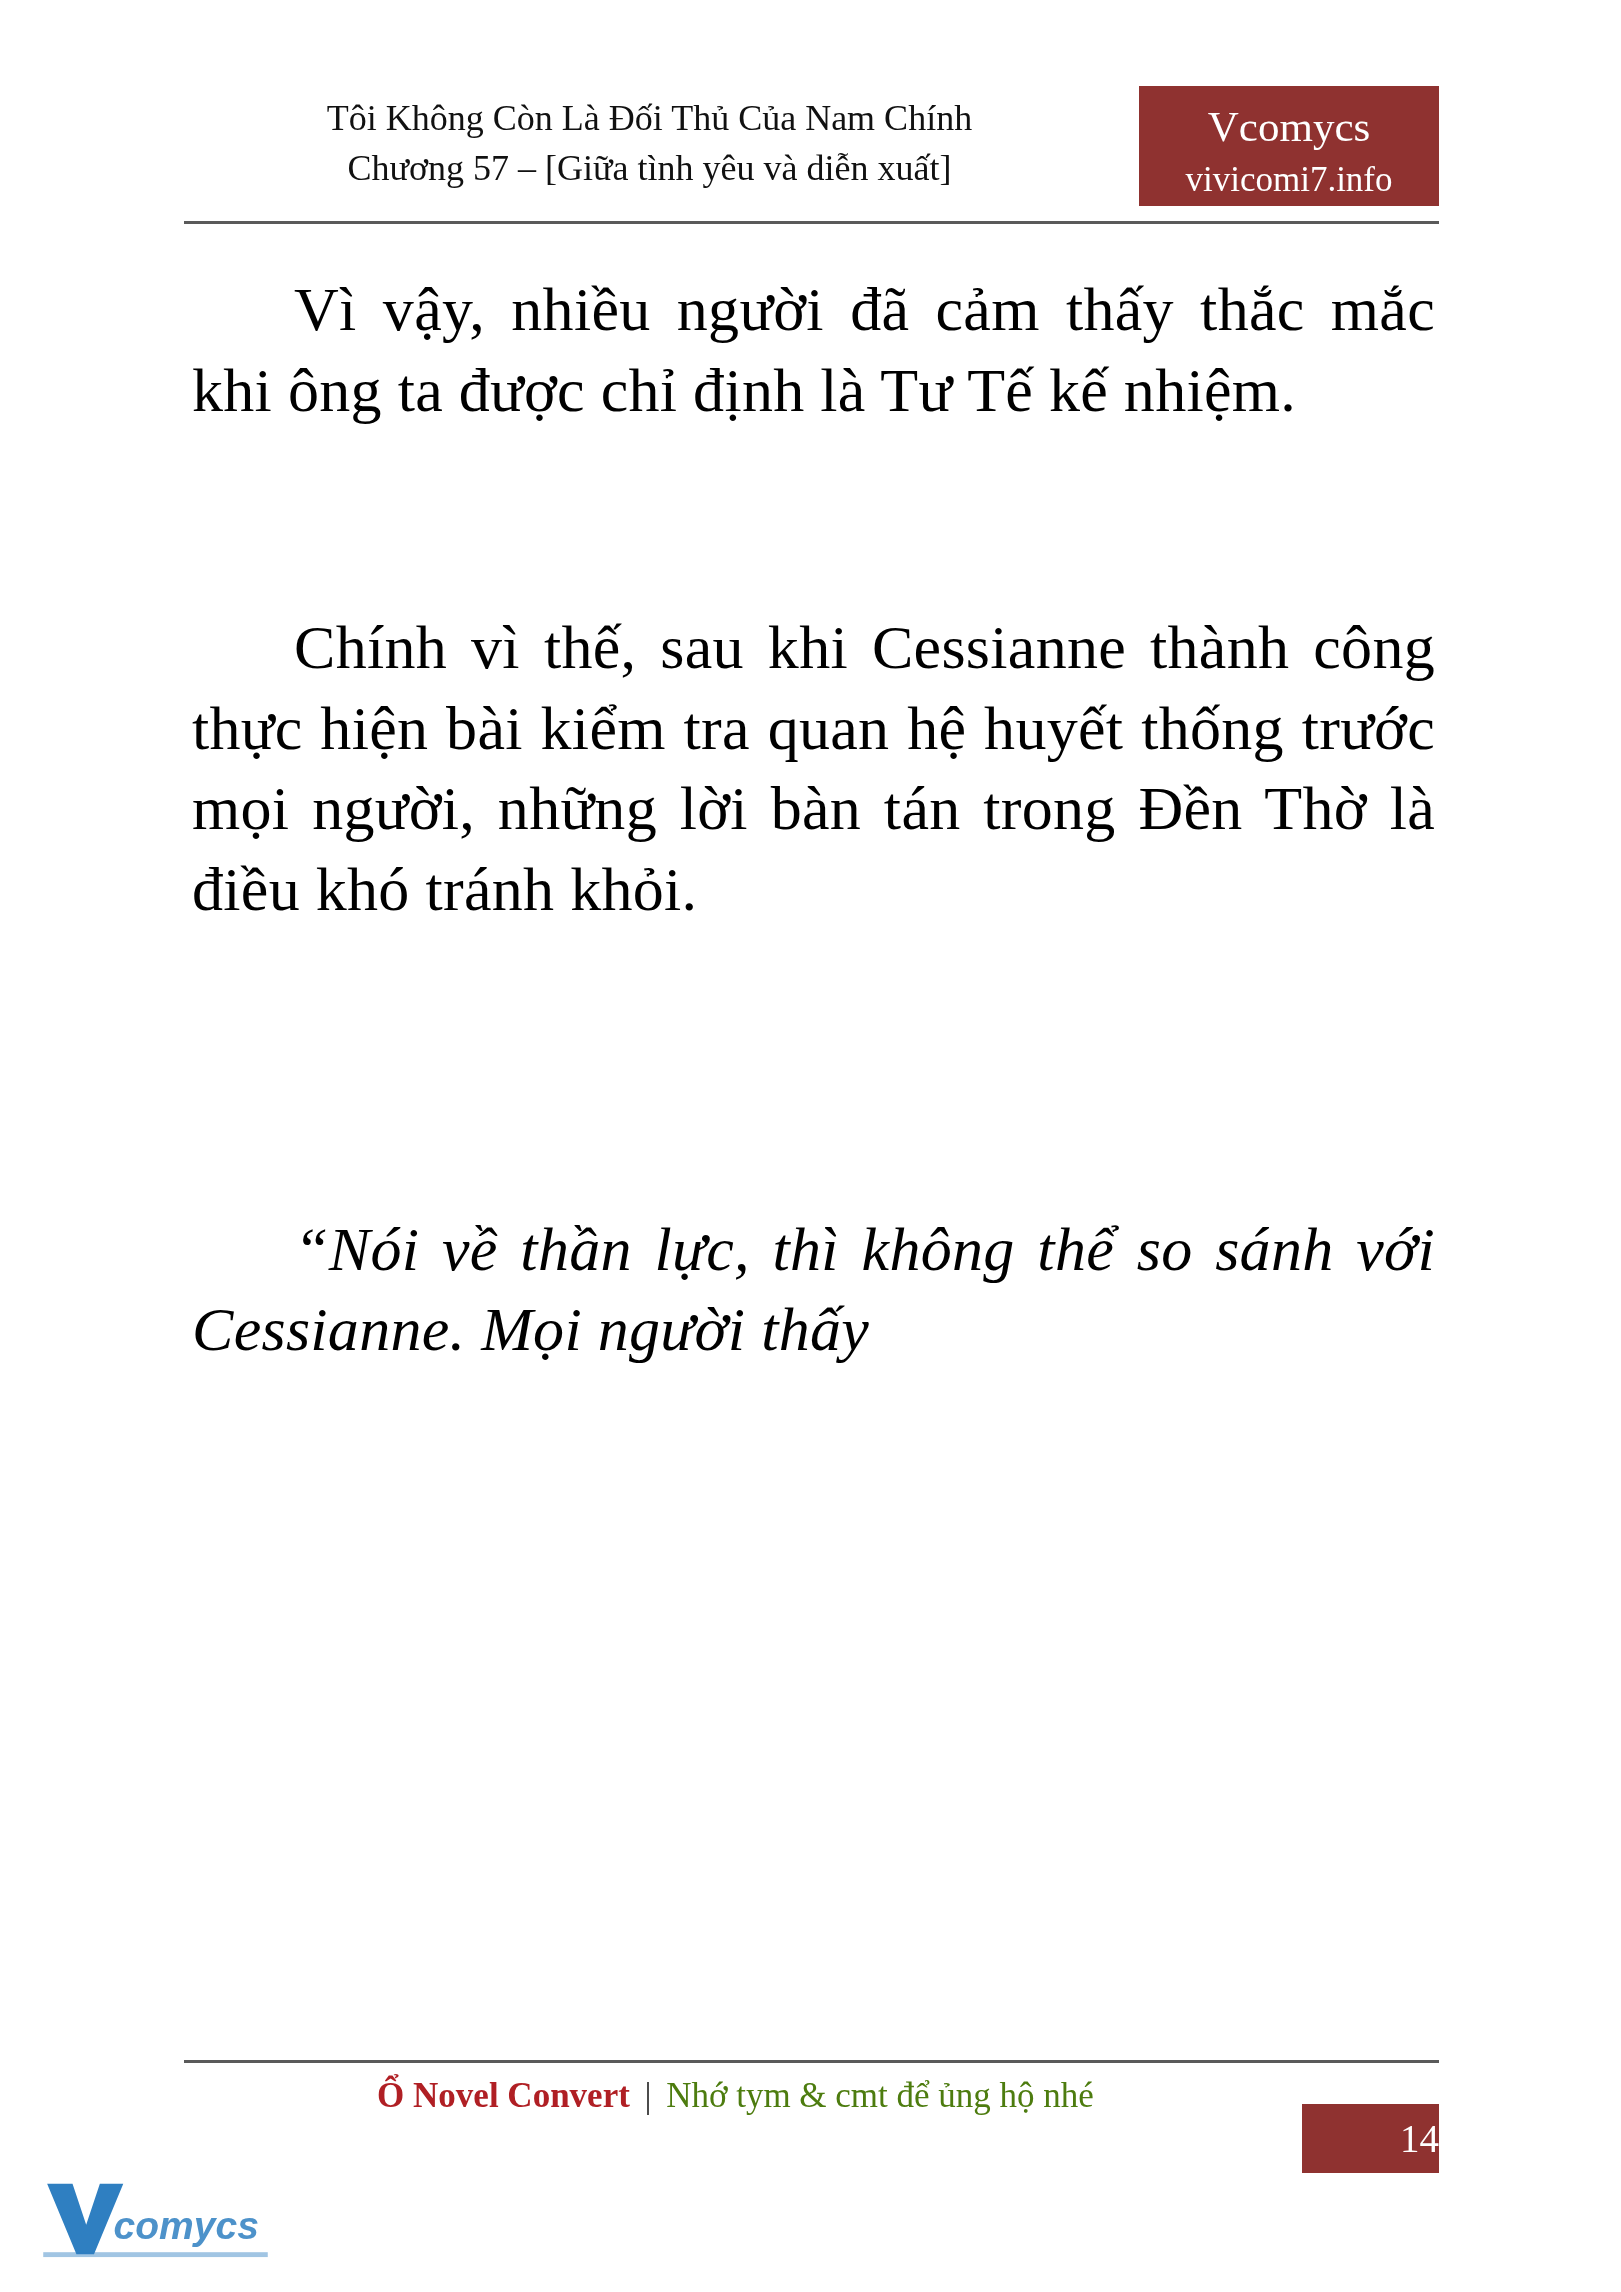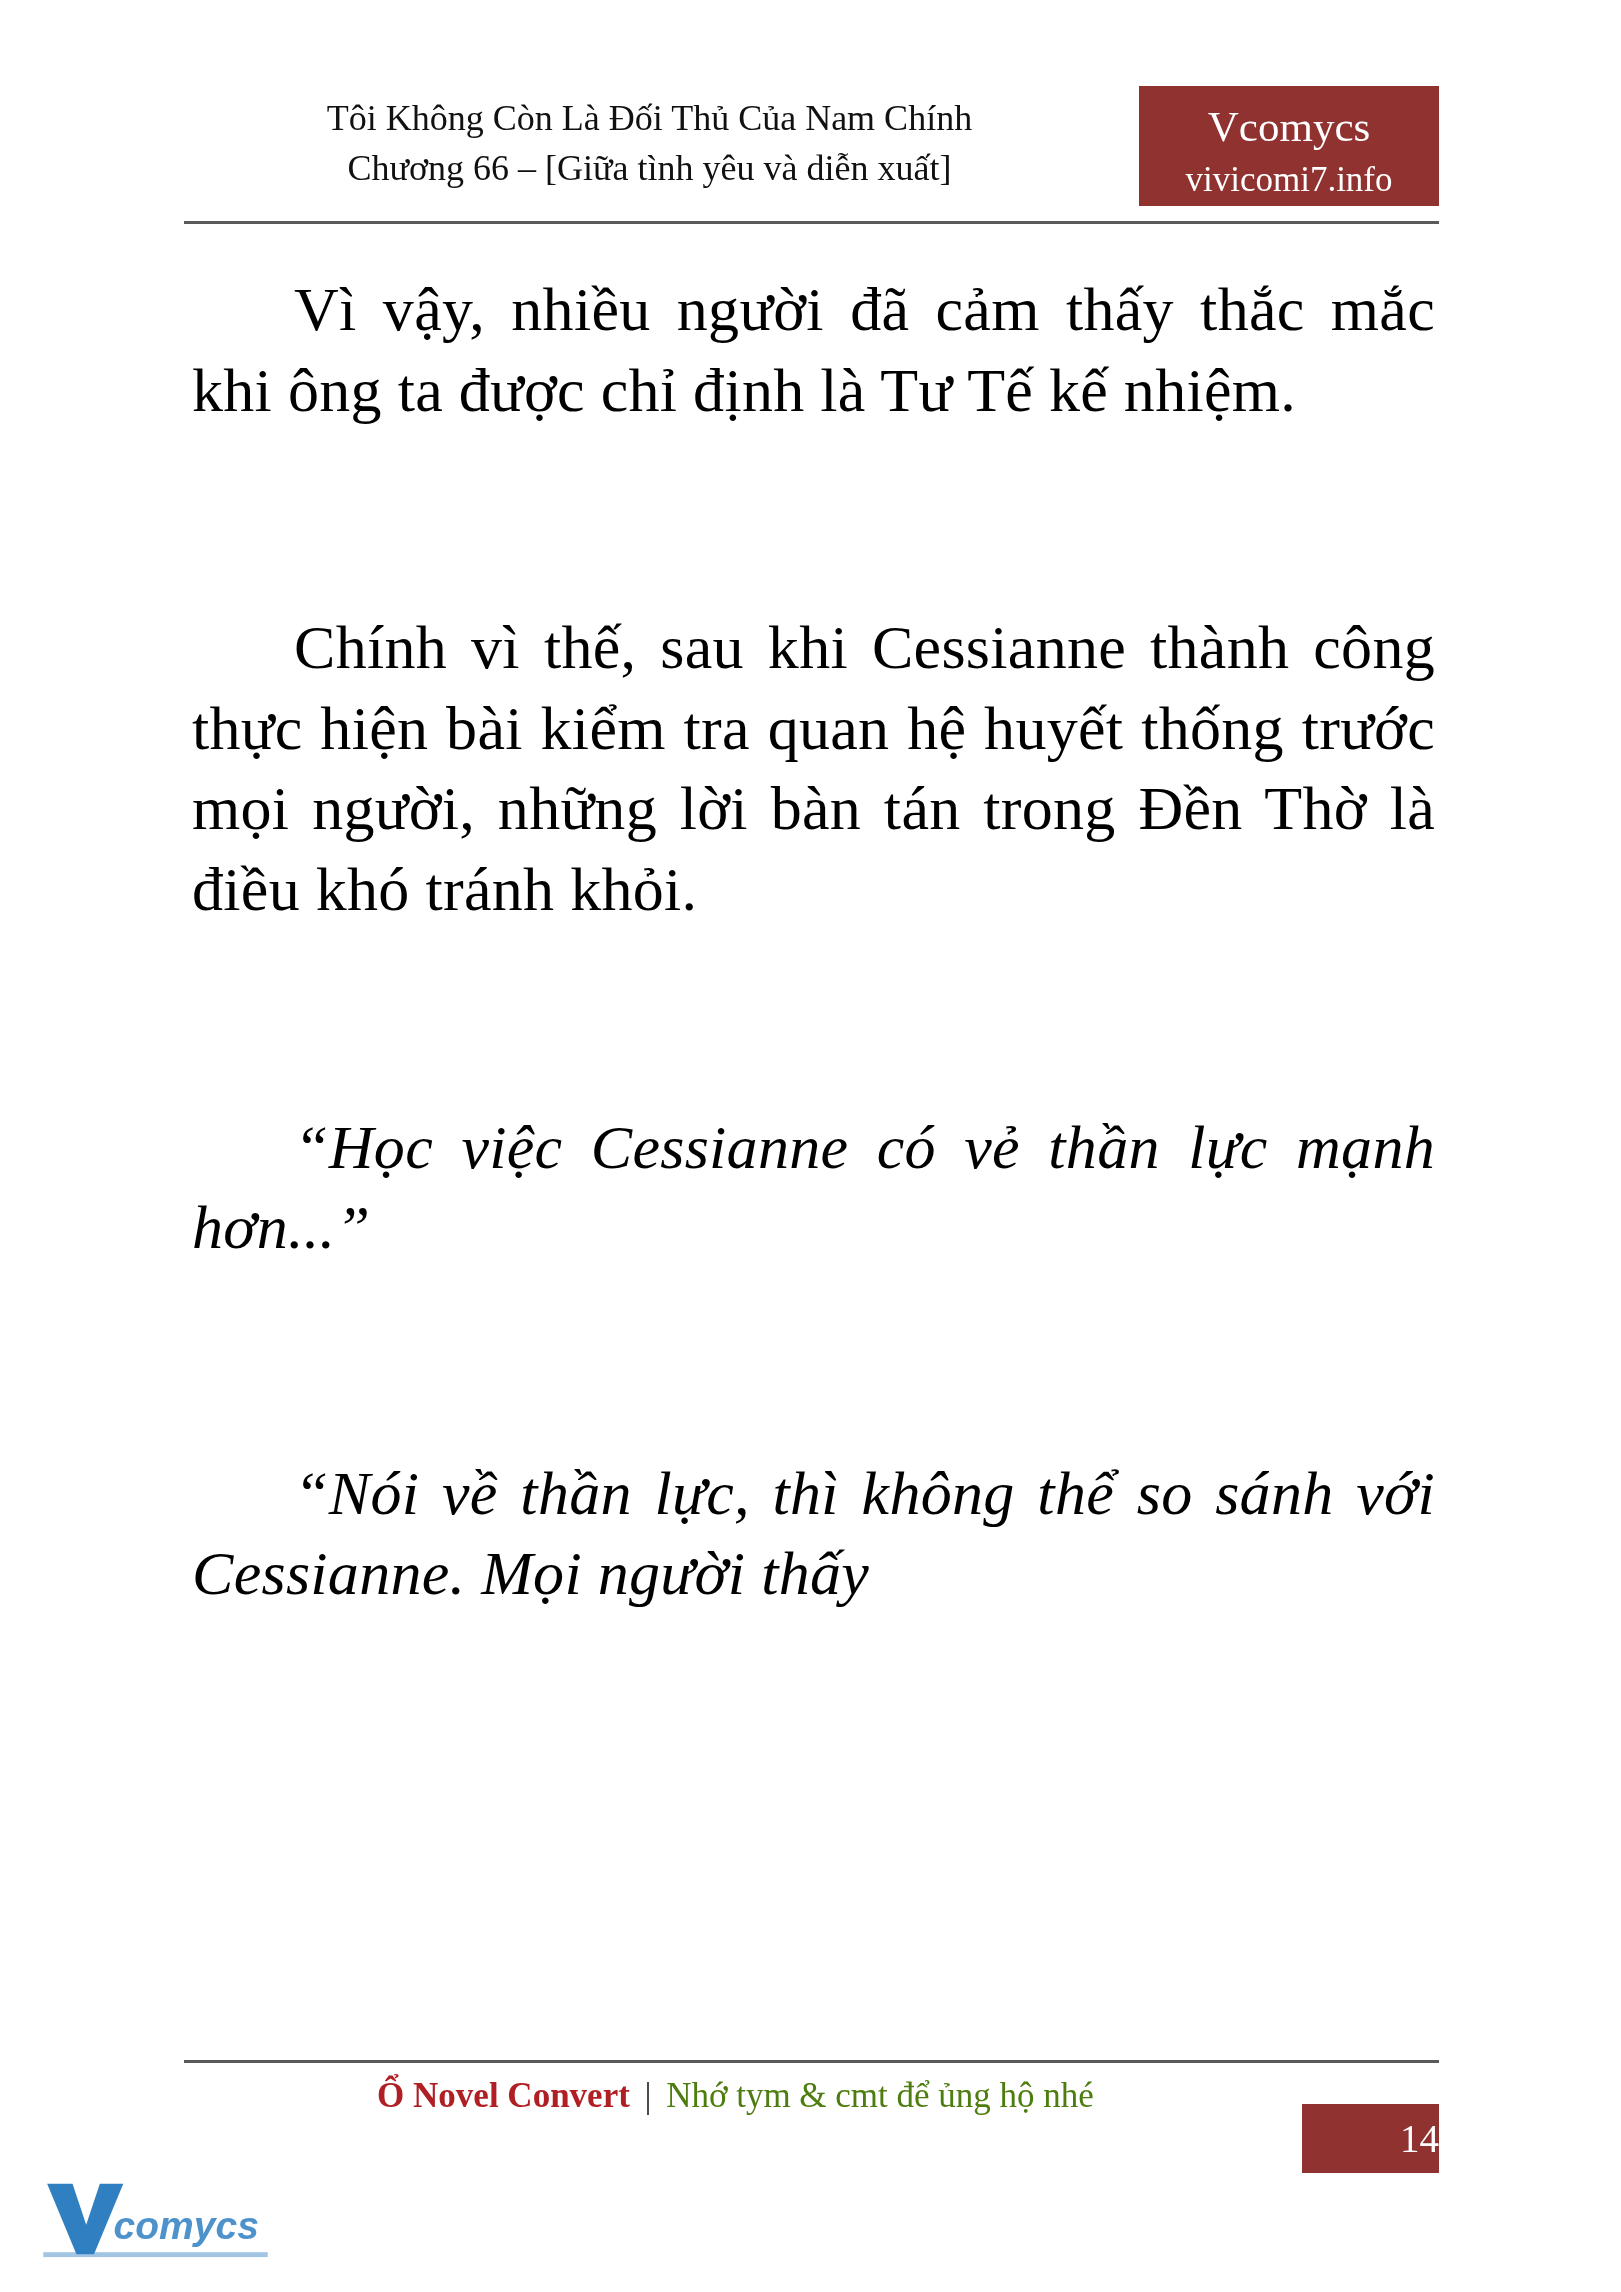--- a/index.html
+++ b/index.html
@@ -163,35 +163,34 @@
   .wm-svg { display: block; }
 </style>
 </head>
 <body>
 
 <div class="page">
 
   <div class="header">
     <div class="header-text">
       <span class="header-line1">Tôi Không Còn Là Đối Thủ Của Nam Chính</span>
-      <span class="header-line2">Chương 66 –  [Giữa tình yêu và diễn xuất]</span>
+      <span class="header-line2">Chương 57 –  [Giữa tình yêu và diễn xuất]</span>
     </div>
     <div class="header-badge">
       <span class="b1">Vcomycs</span>
       <span class="b2">vivicomi7.info</span>
     </div>
   </div>
   <div class="header-rule"></div>
 
   <div class="content">
     <p class="para">Vì vậy, nhiều người đã cảm thấy thắc mắc khi ông ta được chỉ định là Tư Tế kế nhiệm.</p>
     <div class="spacer-1"></div>
     <p class="para">Chính vì thế, sau khi Cessianne thành công thực hiện bài kiểm tra quan hệ huyết thống trước mọi người, những lời bàn tán trong Đền Thờ là điều khó tránh khỏi.</p>
     <div class="spacer-2"></div>
-    <p class="para italic">“Học việc Cessianne có vẻ thần lực mạnh hơn...”</p>
     <div class="spacer-3"></div>
     <p class="para italic">“Nói về thần lực, thì không thể so sánh với Cessianne. Mọi người thấy</p>
   </div>
 
   <div class="footer-rule"></div>
   <div class="footer">
     <div class="footer-center">
       <span class="footer-brand">Ổ Novel Convert</span>
       <span class="footer-sep">|</span>
       <span class="footer-note">Nhớ tym &amp; cmt để ủng hộ nhé</span>

